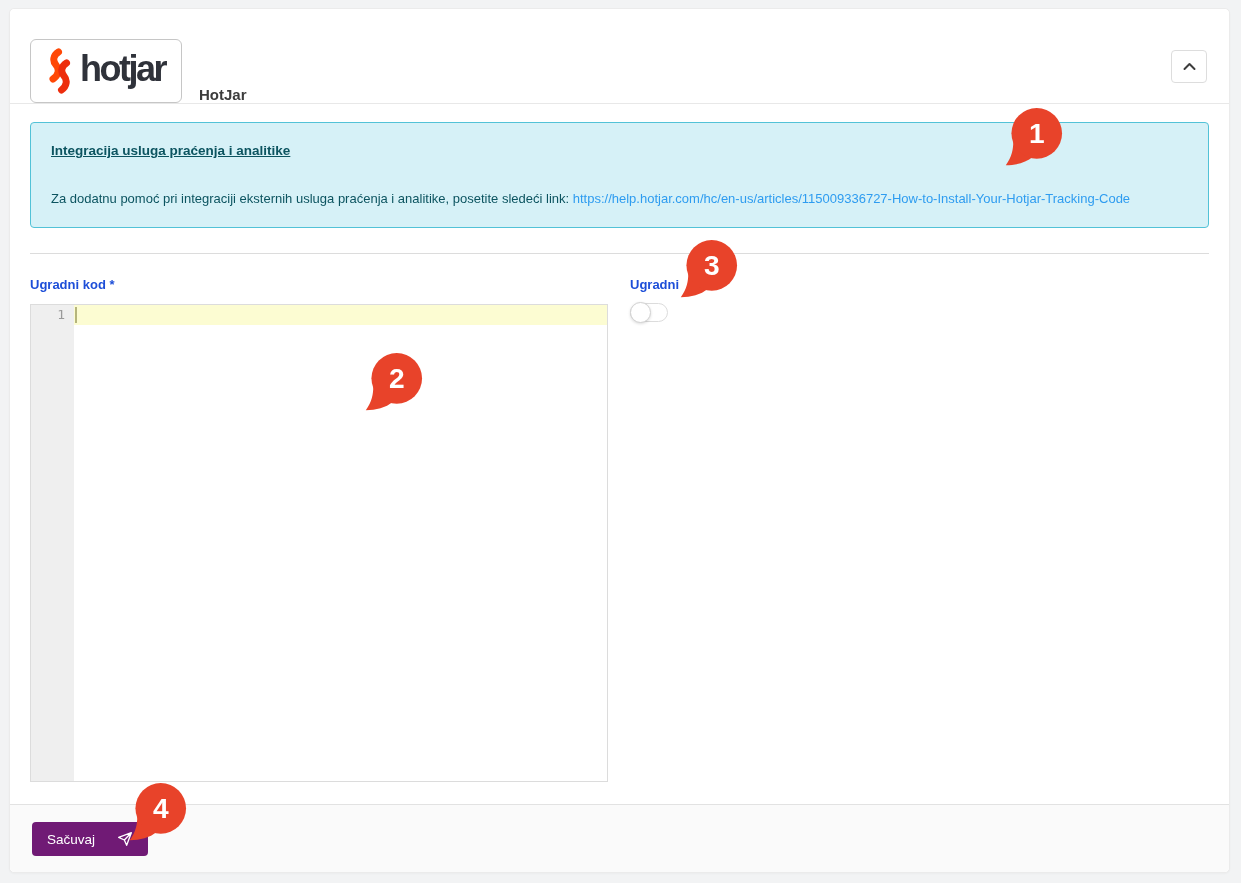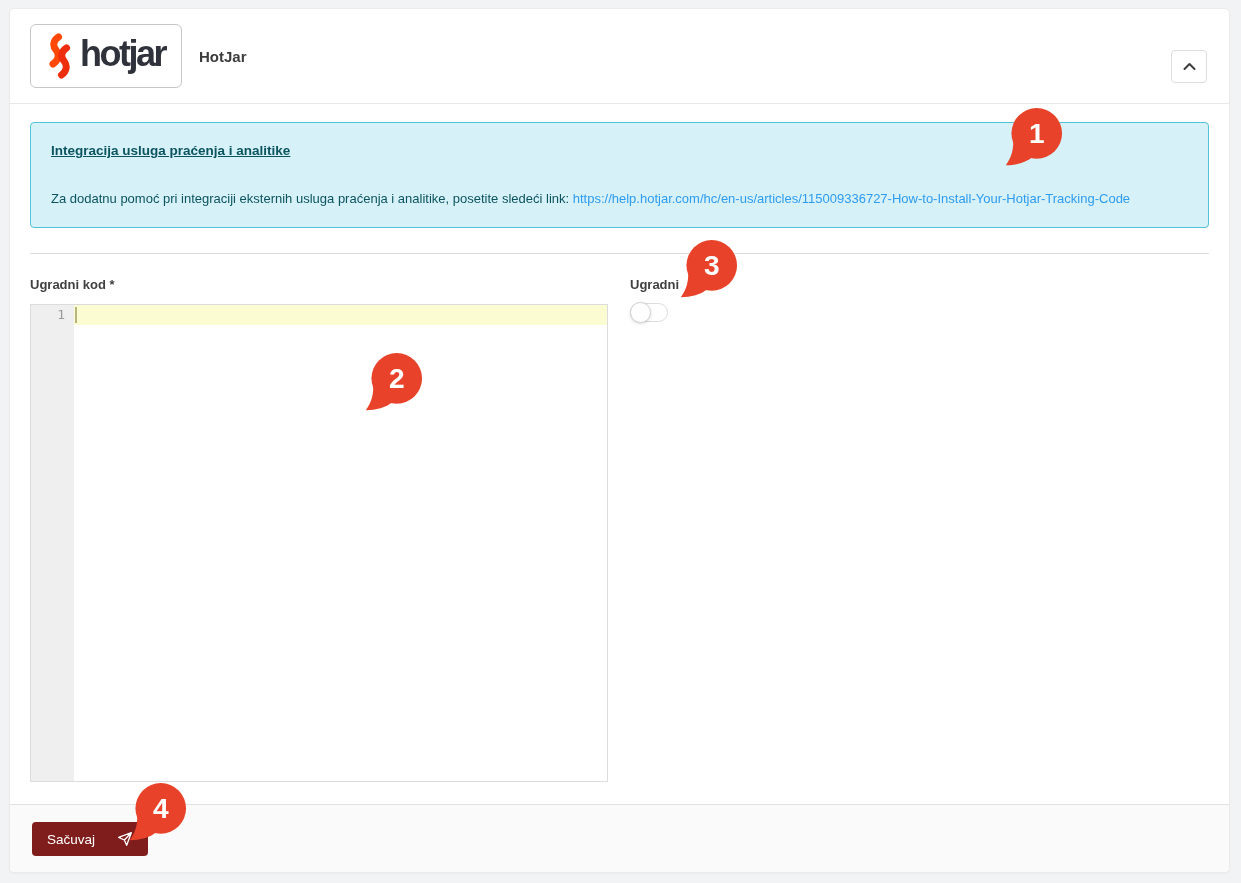--- a/index.html
+++ b/index.html
@@ -12,21 +12,21 @@
     color:#3b3b3b;
   }
   .card {
     position:absolute; left:9px; top:8px; width:1221px; height:865px;
     background:#fff; border:1px solid #ebebeb; border-radius:5px;
     box-shadow:0 1px 2px rgba(0,0,0,0.03);
   }
   
   .card-header {
     height:95px; border-bottom:1px solid #e8e8e8;
-    display:flex; align-items:center; padding:0 20px; position:relative;
+    display:flex; align-items:flex-end; padding:0 20px; position:relative;
     border-radius:5px 5px 0 0; background:#fff;
   }
   .logo-box {
     width:152px; height:64px; border:1px solid #c6c6c6; border-radius:6px;
     display:flex; align-items:center; justify-content:center; gap:7px; background:#fff;
   }
   .logo-word {
     font-size:36px; font-weight:bold; letter-spacing:-2.5px; color:#2f323a;
     line-height:1; padding-bottom:4px;
   }
@@ -43,21 +43,21 @@
   }
   .alert-title { font-weight:bold; font-size:13.5px; margin-bottom:16px;text-decoration:underline; }
   .alert-body { font-size:13px; line-height:17px;margin-top:32px; }
   .alert-link { color:#2e9cf0; text-decoration:none; }
   
   .divider { margin:25px 20px 0; border-top:1px solid #dcdcdc; }
   
   .form-row { display:flex; margin:0 20px; padding-top:23px; }
   .col-left { width:578px; }
   .col-right { margin-left:22px; }
-  .field-label { font-size:13px; font-weight:bold; color:#404040; height:15px; }
+  .field-label { font-size:13px; font-weight:bold; color:#1d4ed8; height:15px; }
   .editor {
     margin-top:12px; display:flex; width:578px; height:478px;
     border:1px solid #dcdcdc; background:#fff; overflow:hidden;
   }
   .gutter { width:43px; background:#efefef; flex-shrink:0; }
   .line-num {
     height:20px; line-height:20px; text-align:right; padding-right:9px;
     color:#9a9a9a; font-family:"DejaVu Sans Mono", monospace; font-size:13px;
   }
   .editor-content { flex:1; position:relative; }
@@ -73,21 +73,21 @@
     background:#fff; border:1px solid #d2d2d2; box-shadow:0 1px 3px rgba(0,0,0,0.14);
   }
   
   .card-footer {
     position:absolute; left:0; right:0; bottom:0; height:68px;
     background:#fafafa; border-top:1px solid #e2e2e2;
     padding:17px 22px; border-radius:0 0 5px 5px;
   }
   .save-btn {
     display:inline-flex; align-items:center; gap:22px;
-    background:#7f1d1d; color:#fff; border:none; border-radius:4px;
+    background:#701a75; color:#fff; border:none; border-radius:4px;
     height:34px; padding:12px 15px; font-size:13.5px; font-family:inherit; cursor:pointer;
   }
   
   .badge { position:absolute; width:60px; height:60px; z-index:10; }
   .badge text { font-family:"Liberation Sans", sans-serif; }
   .badge-1 { left:1003px; top:108px; }
   .badge-2 { left:363px;  top:353px; }
   .badge-3 { left:678px;  top:240px; }
   .badge-4 { left:127px;  top:783px; }
 </style>

